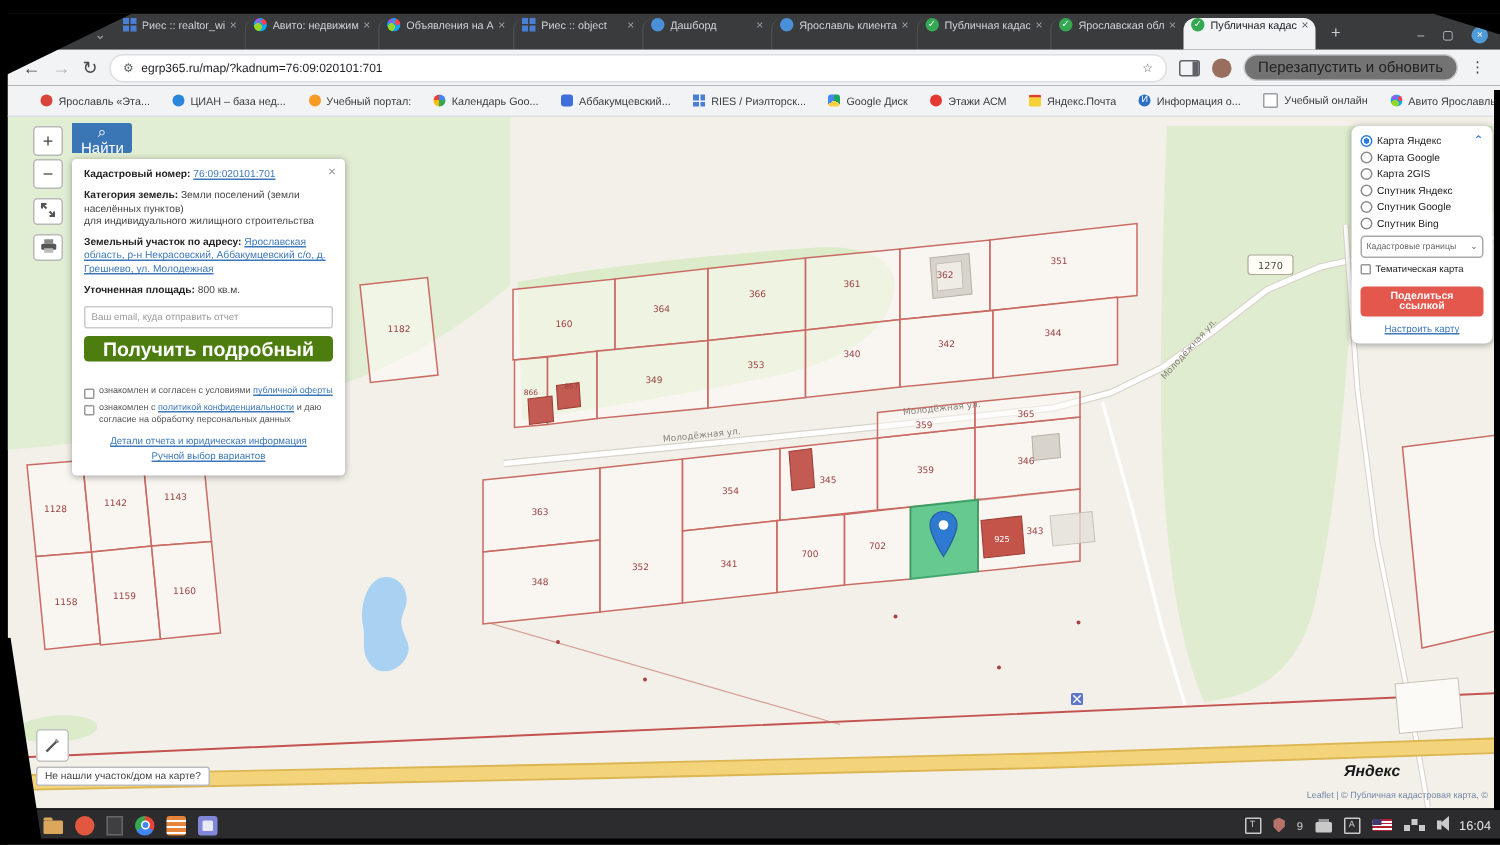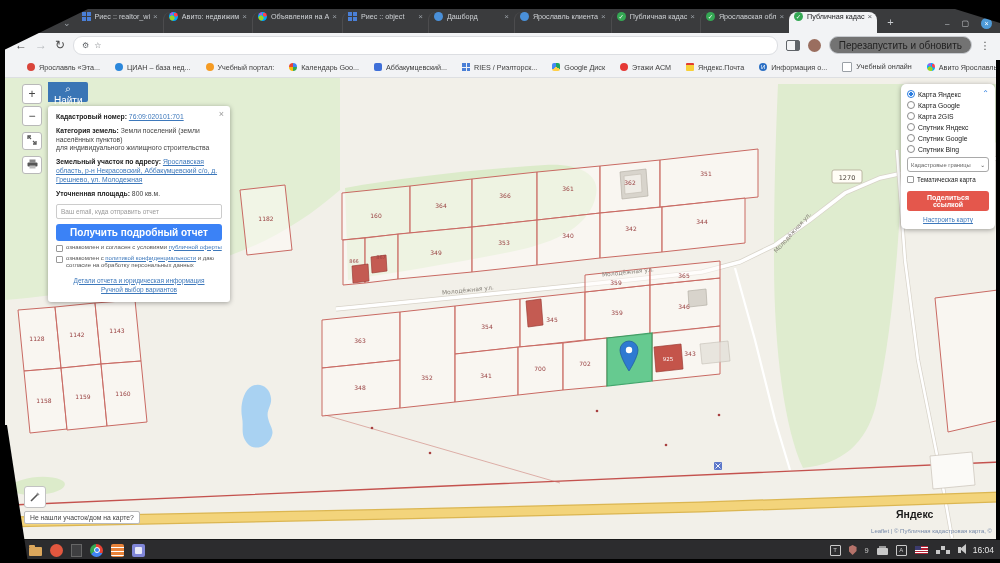--- a/index.html
+++ b/index.html
@@ -54,36 +54,36 @@
   #searchinput{width:198px;height:18px;border:1px solid #c9c9c9;border-radius:2px 0 0 2px;font-size:7.5px;padding:0 6px;color:#333;font-family:"Liberation Sans",sans-serif;}
   #searchinput::placeholder{color:#9a9a9a;}
   #searchbtn{width:40px;height:20px;background:#3a75b5;color:#fff;border:none;border-radius:0 2px 2px 0;font-size:10px;font-family:"Liberation Sans",sans-serif;}
   #infopanel{left:48px;top:106px;width:182px;background:#fff;border-radius:3px;box-shadow:0 1px 5px rgba(0,0,0,.35);z-index:6;padding:7px 8px;box-sizing:border-box;font-size:6.8px;color:#444;line-height:1.3;}
   #infopanel b{color:#222;}
   #infopanel a{color:#3d78bb;text-decoration:underline;}
   .ipsec{margin-bottom:5px;}
   #ipclose{position:absolute;top:3px;right:6px;color:#9a9a9a;font-size:9px;}
   #emailinput{width:100%;height:15px;border:1px solid #ccc;border-radius:2px;font-size:6.5px;padding:0 4px;box-sizing:border-box;color:#333;font-family:"Liberation Sans",sans-serif;}
   #emailinput::placeholder{color:#9b9b9b;}
-  #reportbtn{width:100%;height:17px;background:#3b82f6;border:none;border-radius:3px;color:#fff;font-weight:bold;font-size:10px;margin-top:5px;font-family:"Liberation Sans",sans-serif;}
+  #reportbtn{width:100%;height:17px;background:#4d7c0f;border:none;border-radius:3px;color:#fff;font-weight:bold;font-size:13px;margin-top:5px;font-family:"Liberation Sans",sans-serif;}
   .cbrow{display:flex;gap:3px;margin-top:3px;font-size:6px;color:#555;line-height:1.25;}
   .cb{width:5px;height:5px;border:1px solid #999;border-radius:1px;flex:0 0 5px;margin-top:1px;background:#fff;}
   .centerlinks{text-align:center;margin-top:6px;font-size:6.5px;line-height:1.5;}
   .mapctl{left:22px;width:20px;height:20px;background:#fff;border:1px solid #b9b9b9;border-radius:3px;z-index:6;text-align:center;line-height:18px;font-size:12px;color:#444;box-sizing:border-box;}
   #layerpanel{left:901px;top:84px;width:94px;background:#fff;border-radius:5px;box-shadow:0 1px 5px rgba(0,0,0,.35);z-index:6;padding:6px;box-sizing:border-box;}
   .radiorow{display:flex;align-items:center;gap:3px;font-size:6.8px;color:#222;margin-bottom:3px;}
   .radio{width:6px;height:6px;border:1px solid #8a8a8a;border-radius:50%;flex:0 0 6px;background:#fff;}
   .radio.sel{border-color:#2b7de0;background:radial-gradient(circle,#2b7de0 0 40%,#fff 45%);}
   #collapse{position:absolute;top:5px;right:6px;color:#2b7de0;font-size:8px;}
   #layersel{border:1px solid #a9a9a9;border-radius:3px;height:13px;display:flex;align-items:center;justify-content:space-between;padding:0 3px;font-size:5.8px;color:#666;margin:4px 0;}
   #sharebtn{width:100%;height:20px;background:#e4574c;border:none;border-radius:3px;color:#fff;font-weight:bold;font-size:7px;margin-top:5px;font-family:"Liberation Sans",sans-serif;}
   #configlink{display:block;text-align:center;font-size:6.5px;color:#3d78bb;text-decoration:underline;margin-top:5px;}
   #measurebtn{left:24px;top:486px;width:20px;height:20px;background:#fff;border:1px solid #c2c2c2;border-radius:3px;z-index:6;display:flex;align-items:center;justify-content:center;}
   #maptooltip{left:24px;top:511px;background:#fff;border:1px solid #bbb;border-radius:2px;padding:2px 5px;font-size:6.8px;color:#444;z-index:6;white-space:nowrap;}
-  #ylogo{left:896px;top:508px;z-index:6;font-weight:bold;font-size:10.5px;color:#1a1a1a;}
+  #ylogo{left:896px;top:508px;z-index:6;font-weight:bold;font-size:10.5px;color:#1a1a1a;font-style:italic;}
   #attrib{right:8px;top:528px;z-index:6;font-size:6px;color:#7689a8;}
   
   #taskbar{left:0;top:539px;width:1000px;height:21px;background:#2c2c2e;border-top:1px solid #1a1a1a;display:flex;align-items:center;padding:0 6px;box-sizing:border-box;gap:8px;z-index:30;}
   .mint{width:13px;height:13px;border-radius:50%;border:1.5px solid #c7d0c7;color:#c7d0c7;font-size:7px;font-weight:bold;text-align:center;line-height:12px;}
   .mint::after{content:"m";}
   .folder{width:13px;height:9px;background:#dba75c;border-radius:1px;position:relative;margin-top:2px;}
   .folder::before{content:"";position:absolute;top:-2px;left:0;width:6px;height:2px;background:#dba75c;border-radius:1px 1px 0 0;}
   .appcircle{width:13px;height:13px;border-radius:50%;background:#e2573f;}
   .appdark{width:9px;height:11px;background:#3f3f41;border:1px solid #666;}
   .chrome{width:13px;height:13px;border-radius:50%;background:conic-gradient(#ea4335 0 33%,#4285f4 0 66%,#34a853 0 100%);position:relative;}
@@ -304,20 +304,21 @@
     <span class="winclose">×</span>
   </div>
 </div>
 
 <div id="toolbar" class="abs">
   <span class="navic">←</span>
   <span class="navic dis">→</span>
   <span class="navic">↻</span>
   <div id="urlpill">
     <span class="pillic">⚙</span>
+    <span id="urltext">egrp365.ru/map/?kadnum=76:09:020101:701</span>
     <span class="pillic">☆</span>
   </div>
   <div class="sideic"></div>
   <div class="avatar"></div>
   <div id="restartbtn">Перезапустить и обновить</div>
   <span class="kebab">⋮</span>
 </div>
 
 <div id="bookmarks" class="abs">
   <div class="bm">

